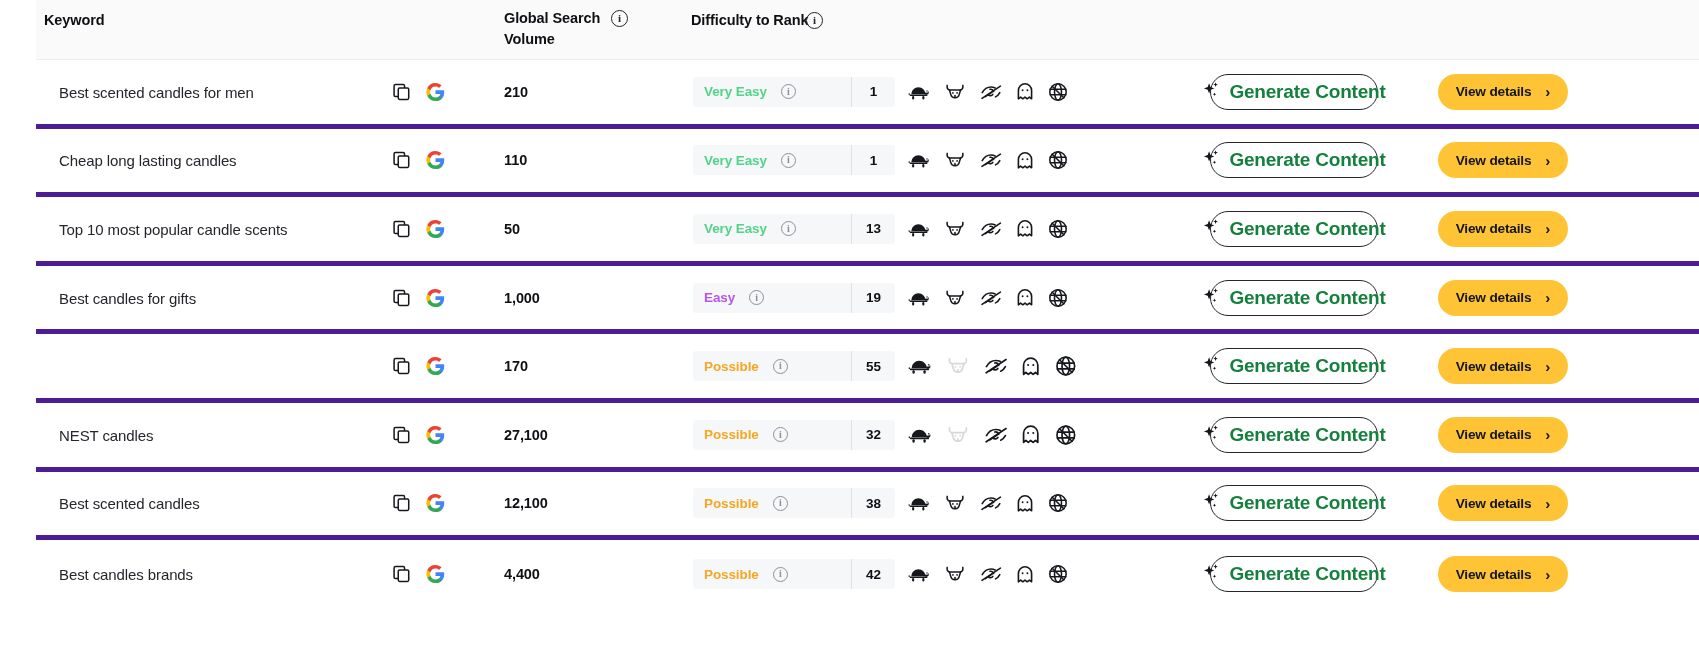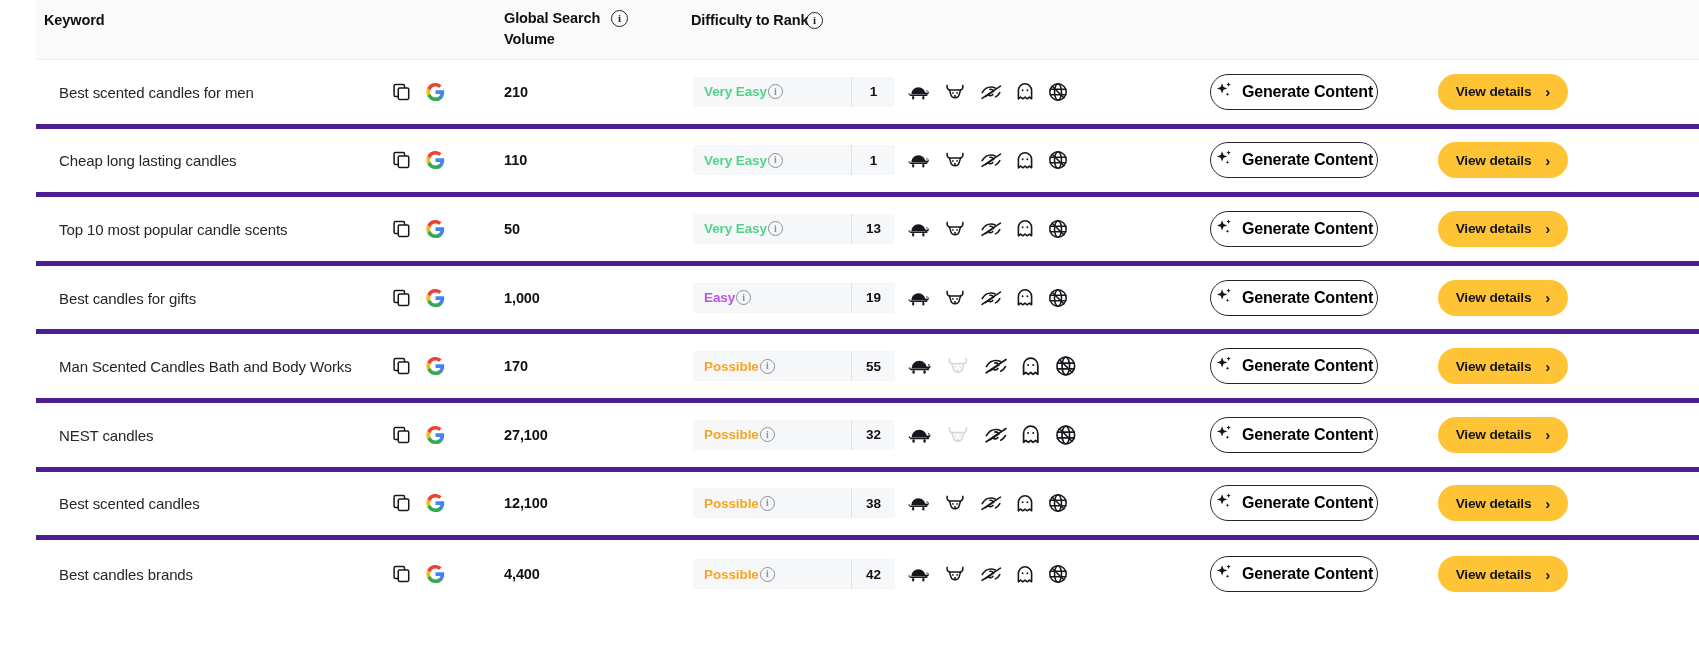--- a/index.html
+++ b/index.html
@@ -86,21 +86,21 @@
   
   .diff {
     position: absolute;
     left: 657px; top: 50%; transform: translateY(-50%);
     width: 202px; height: 30px;
     background: #f6f7f9;
     border-radius: 3px;
     display: flex; align-items: center;
   }
   .diff-label {
-    display: flex; align-items: flex-end; gap: 1px;
+    display: flex; align-items: flex-end; gap: 14px;
     padding-left: 11px;
     font-size: 13.5px; font-weight: 700; letter-spacing: -0.1px;
   }
   .diff-info {
     width: 15px; height: 15px; border-radius: 50%;
     border: 1.4px solid #8d9097;
     display: inline-flex; align-items: center; justify-content: center;
     font-size: 10px; color: #8d9097; font-weight: 700;
     font-family: "Liberation Serif", serif; line-height: 1;
   }
@@ -127,21 +127,21 @@
     left: 1174px; top: 50%; transform: translateY(-50%);
     height: 36px; width: 168px;
     border: 1.4px solid #25272d;
     border-radius: 20px;
     background: #fff;
     display: flex; align-items: center; justify-content: center;
     gap: 9px;
     cursor: pointer;
   }
   .gen-btn span.lbl {
-    font-size: 16px; font-weight: 700; color: #000000;
+    font-size: 19px; font-weight: 700; color: #15803d;
     letter-spacing: -0.2px; white-space: nowrap;
   }
 
   .view-btn {
     position: absolute;
     left: 1402px; top: 50%; transform: translateY(-50%);
     height: 36px; width: 130px;
     border: none;
     border-radius: 20px;
     background: #ffc436;
@@ -557,21 +557,20 @@
   </svg></span>
       <span class="lbl">Generate Content</span>
     </div>
 
     <div class="view-btn">
       <span class="lbl">View details</span>
       <span class="chev">›</span>
     </div>
   </div>
       <div class="row">
-    <div class="kw">Man Scented Candles Bath and Body Works</div>
 
     <div class="kw-icons">
       <span>
             <svg class="copy-ico" viewBox="0 0 20 20" fill="none" stroke="#16181d" stroke-width="1.6">
     <rect x="2.2" y="2.2" width="11" height="12.6" rx="1.4"></rect>
     <rect x="6.6" y="5.8" width="11" height="12" rx="1.4" fill="#fff"></rect>
   </svg>
           </span>
       <span>
             <svg class="g-ico" viewBox="0 0 24 24">

